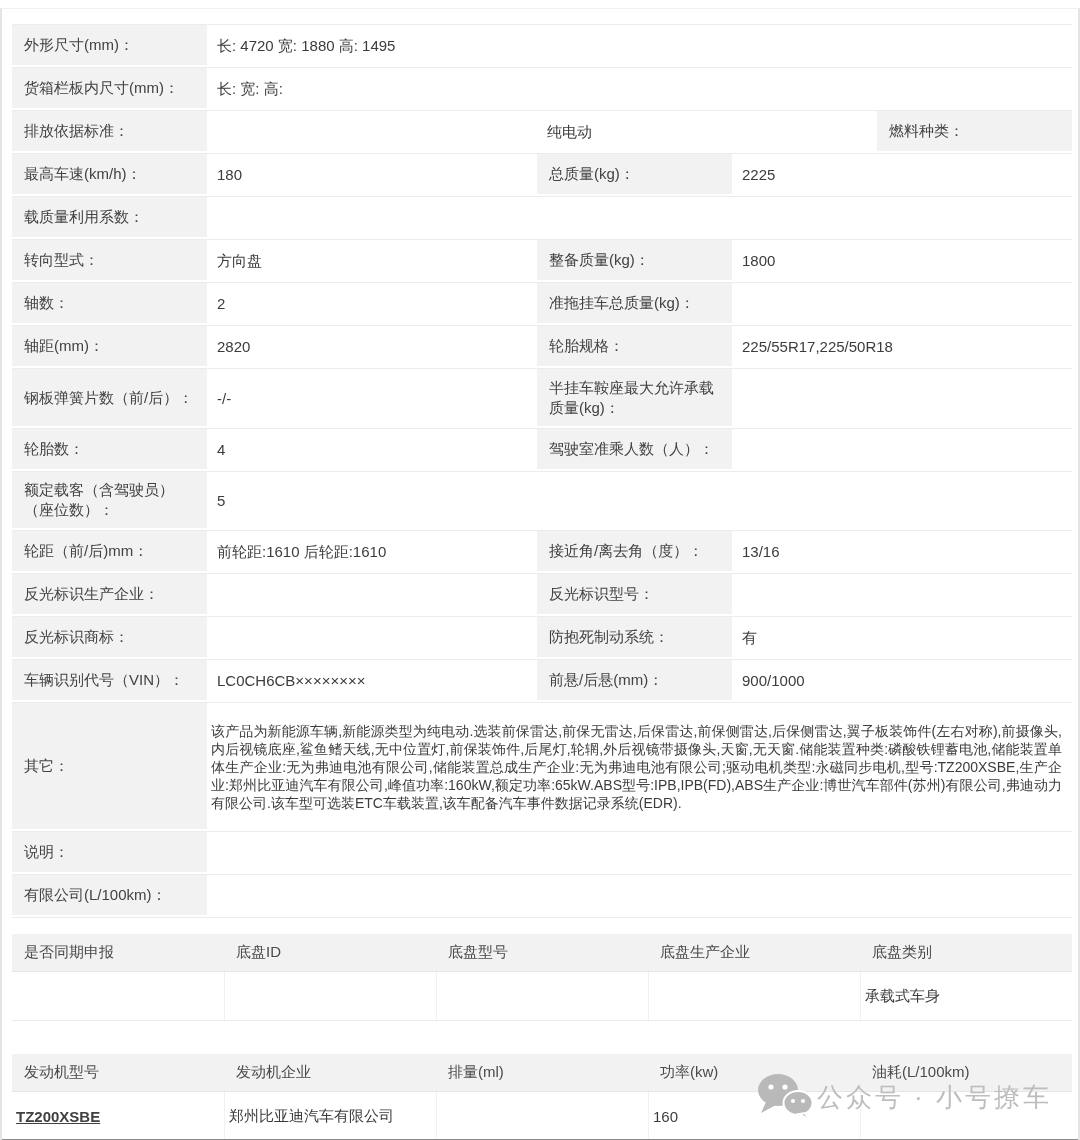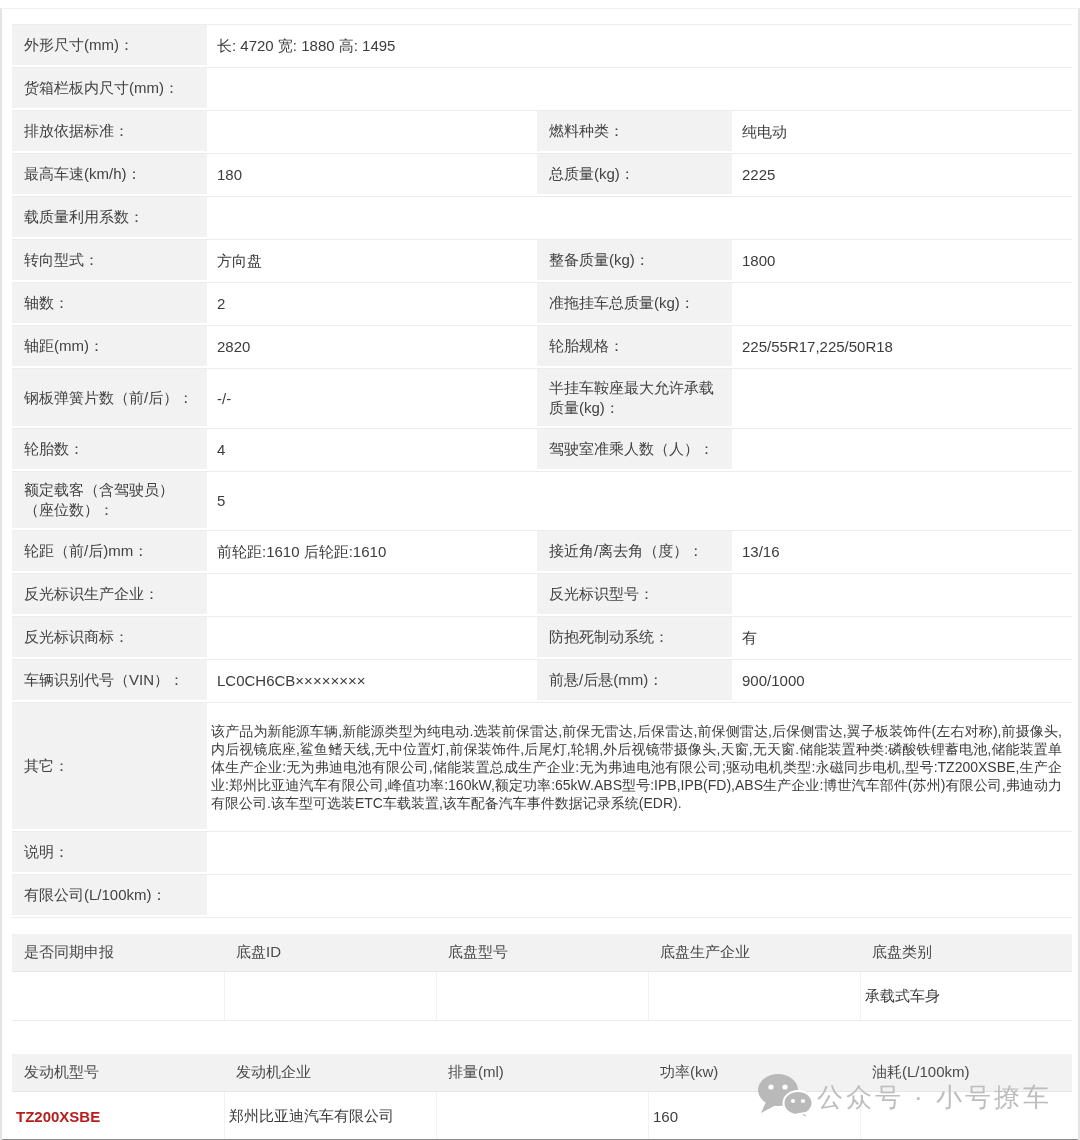--- a/index.html
+++ b/index.html
@@ -20,46 +20,47 @@
   .para { font-size:14px; line-height:18px; padding:7px 10px 7px 4px; text-align:justify; }
   
   .sub-table { position:absolute; left:10px; width:1060px; }
   #chassis-table { top:925px; }
   #engine-table { top:1045px; }
   .sub-header { display:flex; background:#f2f2f2; height:37px; border-bottom:1px solid #e6e6e6; }
   .sub-header .th { flex:0 0 20%; display:flex; align-items:center; padding-left:12px; box-sizing:border-box; font-size:15px; color:#4a4a4a; }
   .sub-row { display:flex; height:48px; background:#fff; border-bottom:1px solid #ececec; }
   .sub-row .td { flex:0 0 20%; display:flex; align-items:center; padding-left:4px; box-sizing:border-box; border-left:1px solid #f1f1f1; font-size:15px; color:#3c3c3c; }
   .sub-row .td:first-child { border-left:none; }
-  #engine-table .sub-row .td:first-child { font-weight:700; color:#b91c1c; }
+  #engine-table .sub-row .td:first-child { font-weight:700; color:#404040;text-decoration:underline; }
   
   .watermark { position:absolute; top:1064px; right:26px; display:flex; align-items:center; gap:2px;
                color:#bdbdbd; font-size:26px; letter-spacing:3px; white-space:nowrap; pointer-events:none; }
   .watermark svg { display:block; }
   
   .edge-bar { position:absolute; left:0; right:0; top:1130px; height:5px; background:#8a8a8a; }
 </style>
 </head>
 <body>
 
 <div class="page">
 
   <div class="spec-table" id="spec-table">
       <div class="spec-row" style="min-height: 42px;">
         <div class="c lab">外形尺寸(mm)：</div>
         <div class="c val grow">长: 4720 宽: 1880 高: 1495</div>
       </div>
       <div class="spec-row" style="min-height: 42px;">
         <div class="c lab">货箱栏板内尺寸(mm)：</div>
+        <div class="c val grow">长:  宽:  高:</div>
       </div>
       <div class="spec-row" style="min-height: 42px;">
         <div class="c lab">排放依据标准：</div>
         <div class="c val"></div>
+        <div class="c val grow">纯电动</div>
         <div class="c lab">燃料种类：</div>
-        <div class="c val grow">纯电动</div>
       </div>
       <div class="spec-row" style="min-height: 42px;">
         <div class="c lab">最高车速(km/h)：</div>
         <div class="c val">180</div>
         <div class="c lab">总质量(kg)：</div>
         <div class="c val grow">2225</div>
       </div>
       <div class="spec-row" style="min-height: 42px;">
         <div class="c lab">载质量利用系数：</div>
         <div class="c val"></div>

